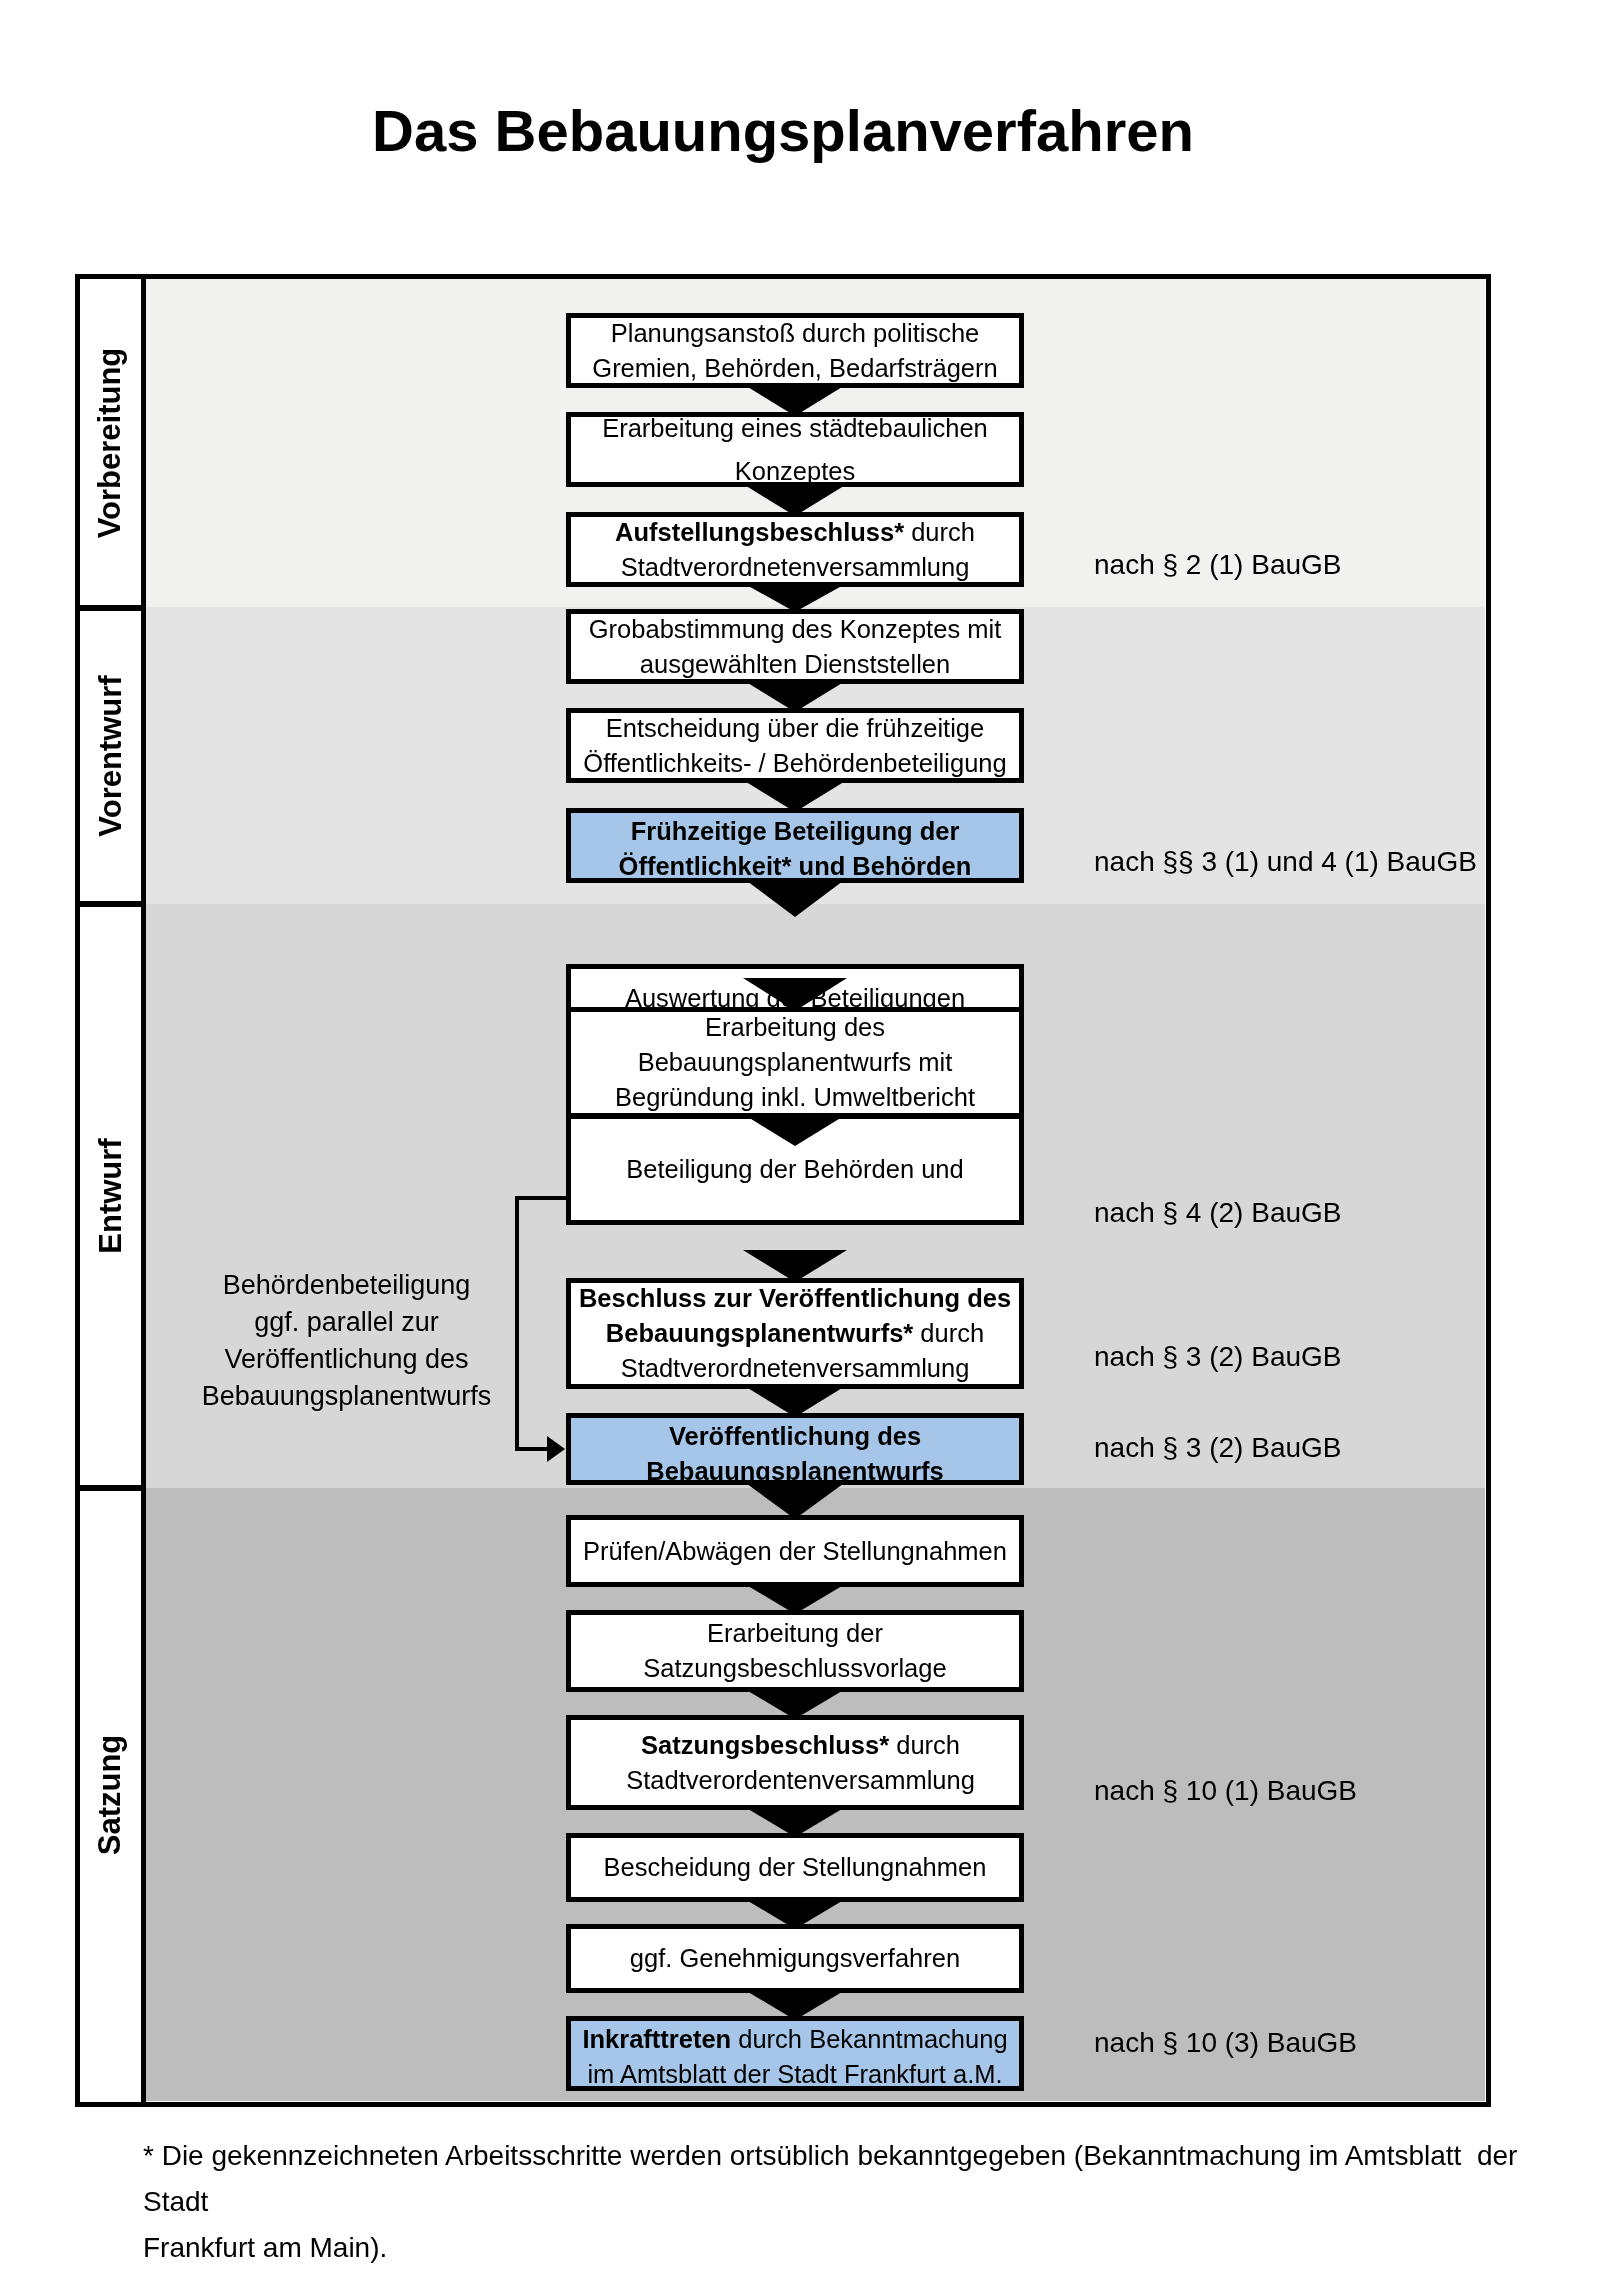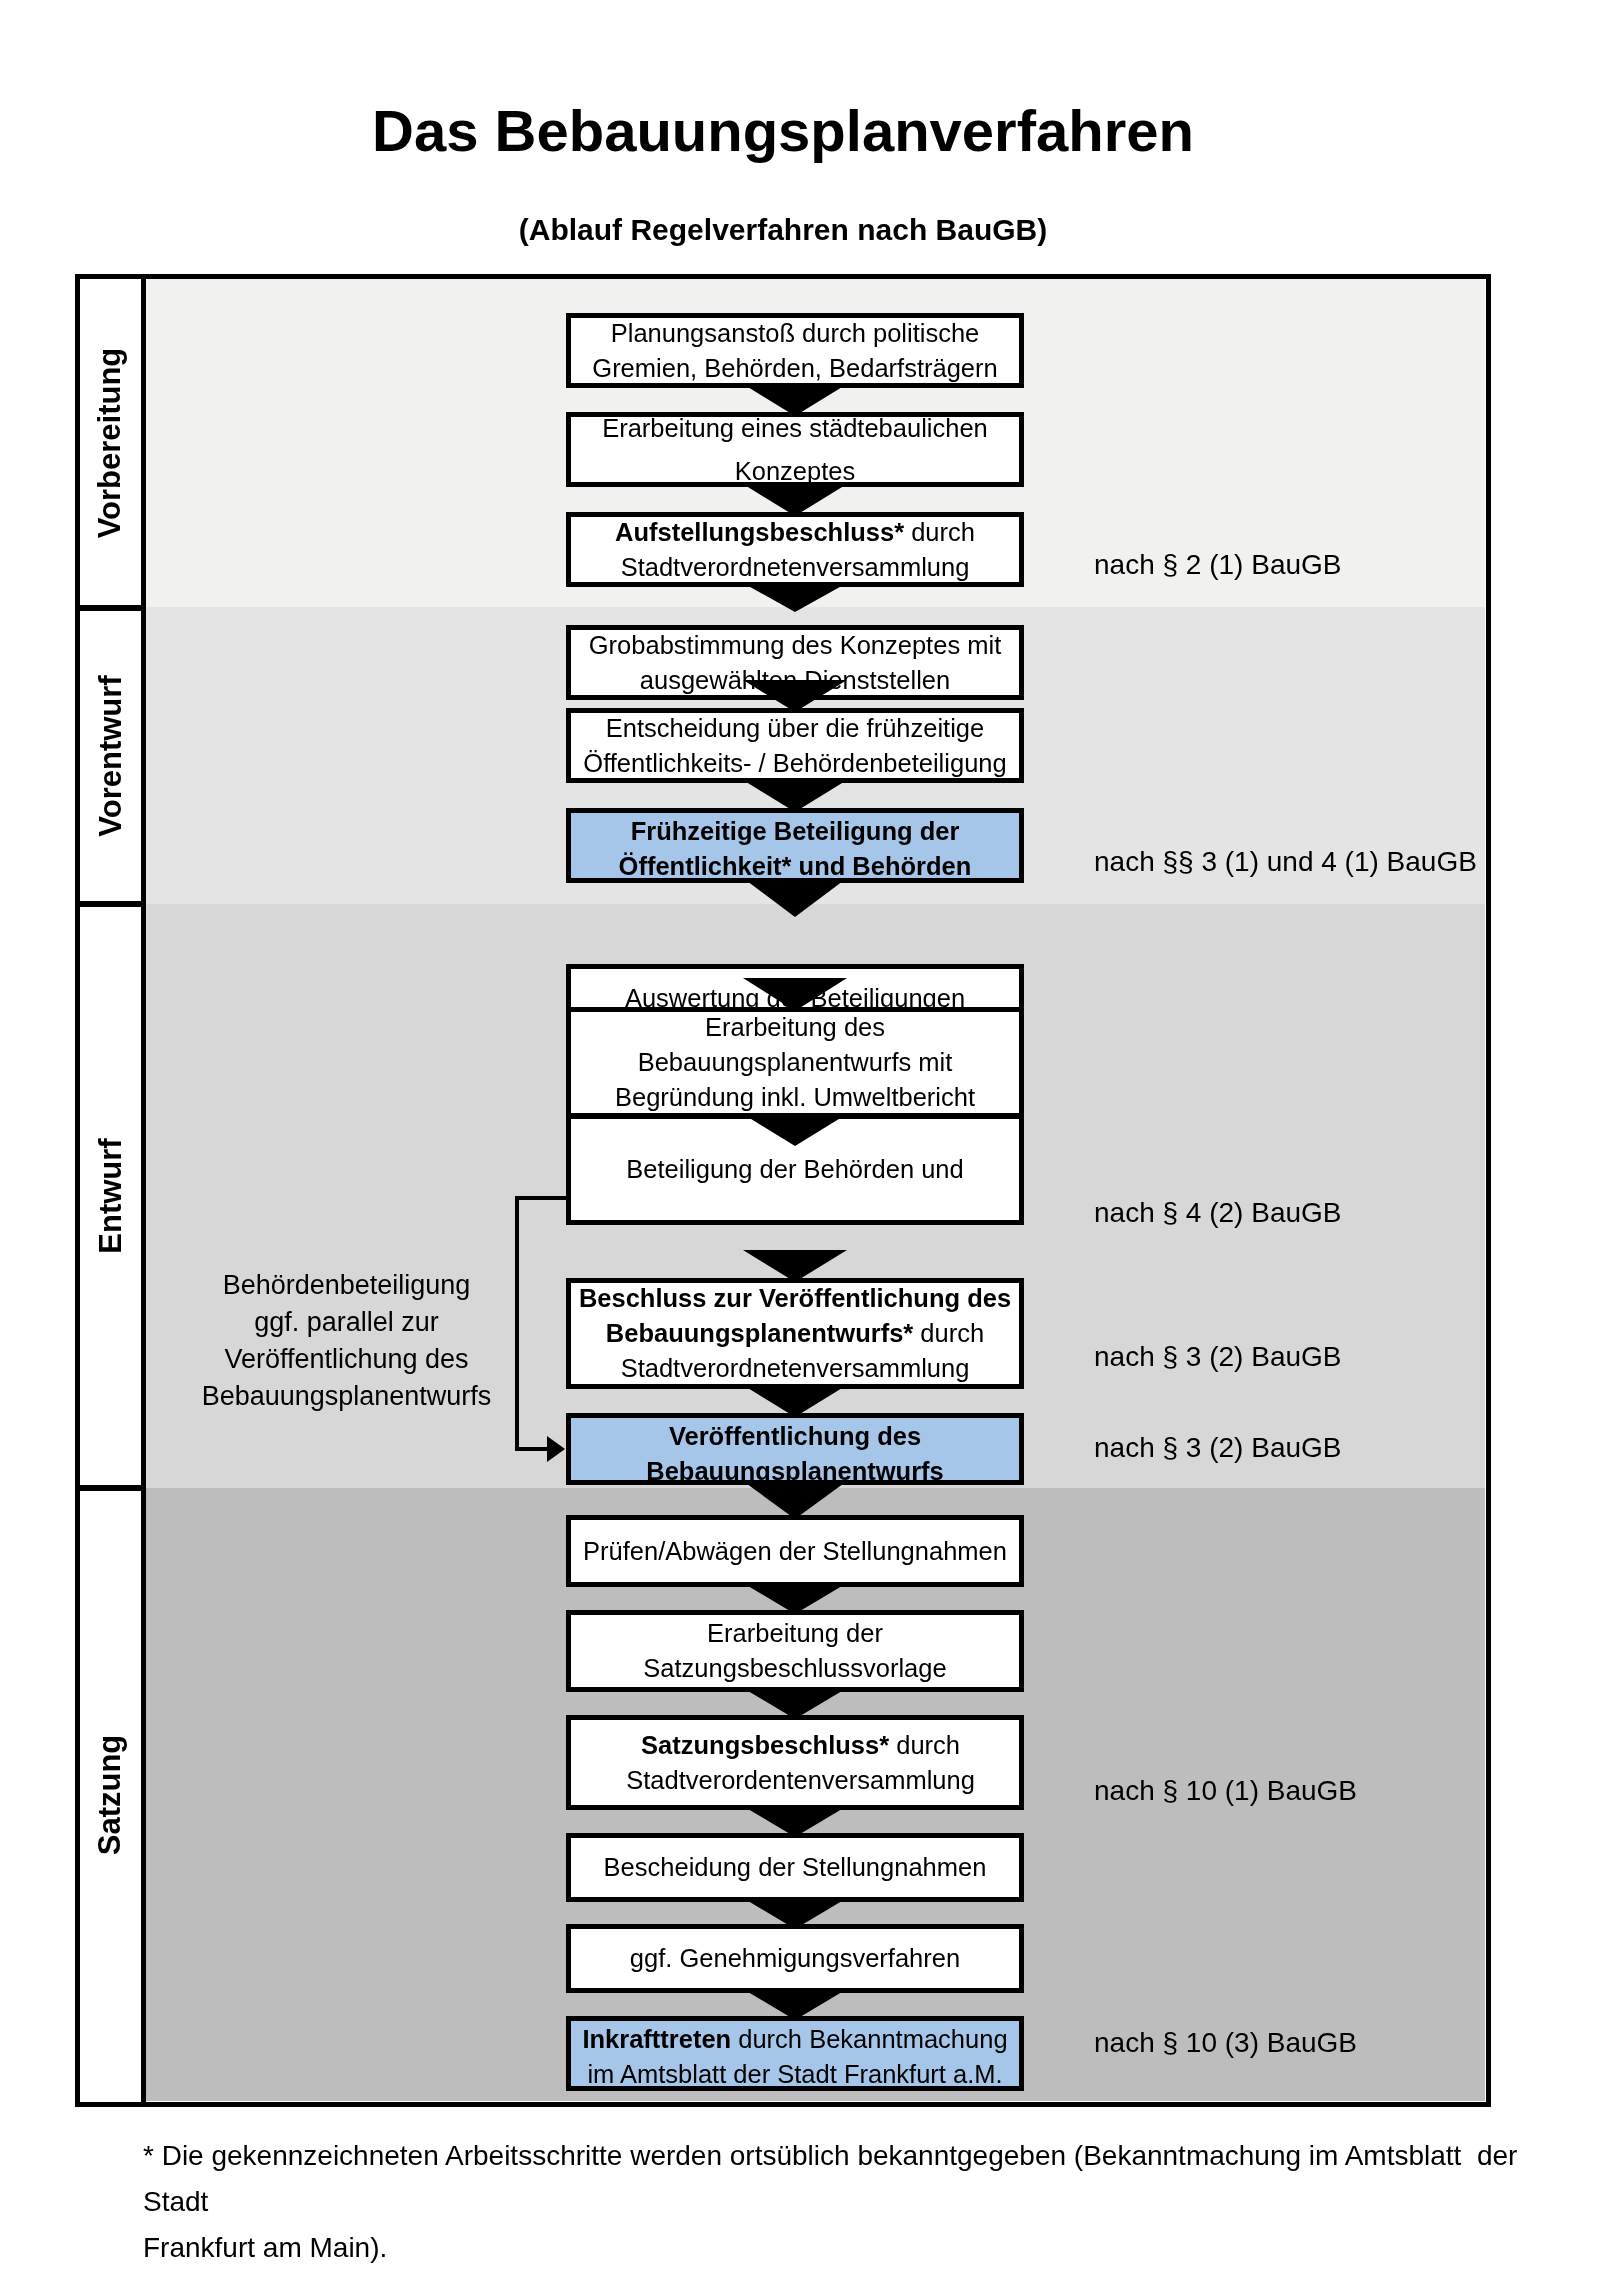--- a/index.html
+++ b/index.html
@@ -69,21 +69,20 @@
   .footnote{
     position:absolute;left:143px;top:2133px;width:1394px;
     font-size:28px;line-height:46px;white-space:pre-wrap;
   }
 </style>
 </head>
 <body>
 
 <div id="canvas">
   <div class="page-title">Das Bebauungsplanverfahren</div>
-  <div class="page-subtitle">(Ablauf Regelverfahren nach BauGB)</div>
 
   <div id="layer-sections">
       <div class="section-bg" style="top: 279px; height: 328px; background: rgb(241, 241, 240);"></div>
       <div class="section-bg" style="top: 607px; height: 297px; background: rgb(228, 228, 228);"></div>
       <div class="section-bg" style="top: 904px; height: 584px; background: rgb(215, 215, 215);"></div>
       <div class="section-bg" style="top: 1488px; height: 613px; background: rgb(189, 189, 189);"></div>
     </div>
   <div class="frame"></div>
   <div class="phase-col"></div>
   <div id="layer-phase-labels">
@@ -115,21 +114,21 @@
         <div><span class="seg">Gremien, Behörden, Bedarfsträgern</span></div>
       </div>
       <div class="flow-box" style="top: 412px; height: 75px; gap: 8px;">
         <div><span class="seg">Erarbeitung eines städtebaulichen</span></div>
         <div><span class="seg">Konzeptes</span></div>
       </div>
       <div class="flow-box" style="top: 512px; height: 75px;">
         <div><span class="seg-bold">Aufstellungsbeschluss*</span><span class="seg"> durch</span></div>
         <div><span class="seg">Stadtverordnetenversammlung</span></div>
       </div>
-      <div class="flow-box" style="top: 625px; height: 75px;">
+      <div class="flow-box" style="top: 609px; height: 75px;">
         <div><span class="seg">Grobabstimmung des Konzeptes mit</span></div>
         <div><span class="seg">ausgewählten Dienststellen</span></div>
       </div>
       <div class="flow-box" style="top: 708px; height: 75px;">
         <div><span class="seg">Entscheidung über die frühzeitige</span></div>
         <div><span class="seg">Öffentlichkeits- / Behördenbeteiligung</span></div>
       </div>
       <div class="flow-box highlight" style="top: 808px; height: 75px;">
         <div><span class="seg-bold">Frühzeitige Beteiligung der</span></div>
         <div><span class="seg-bold">Öffentlichkeit* und Behörden</span></div>

